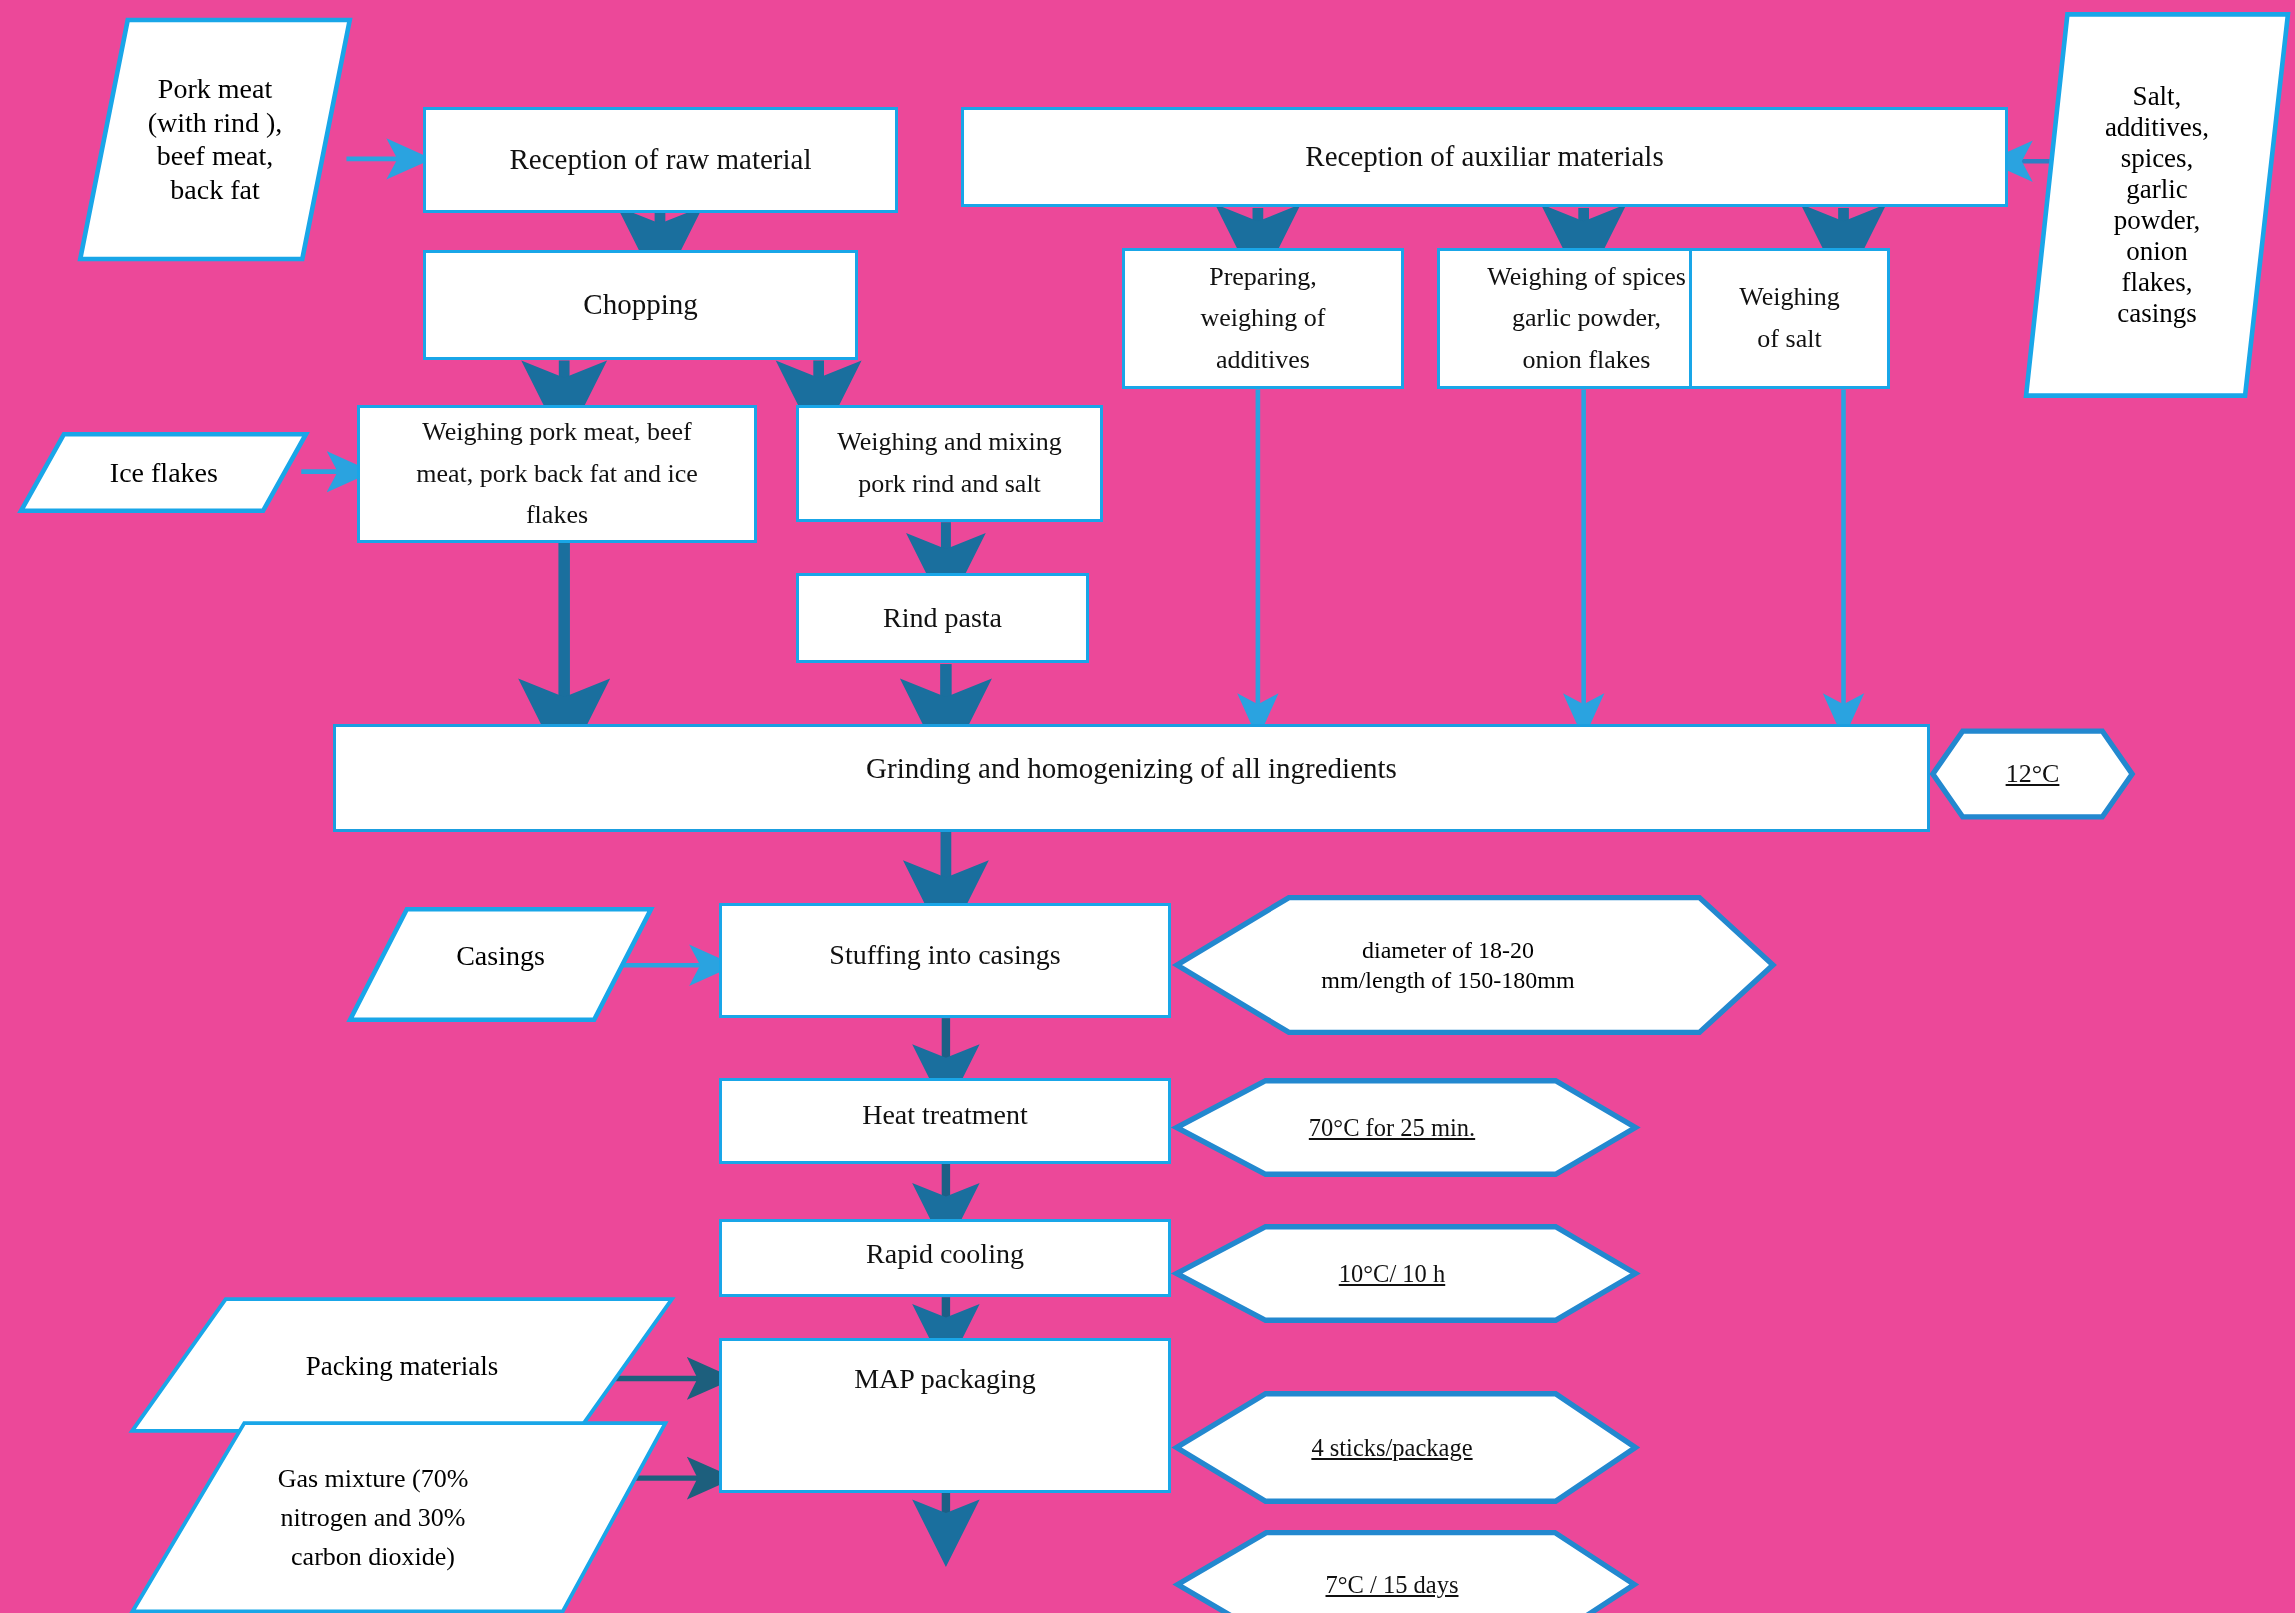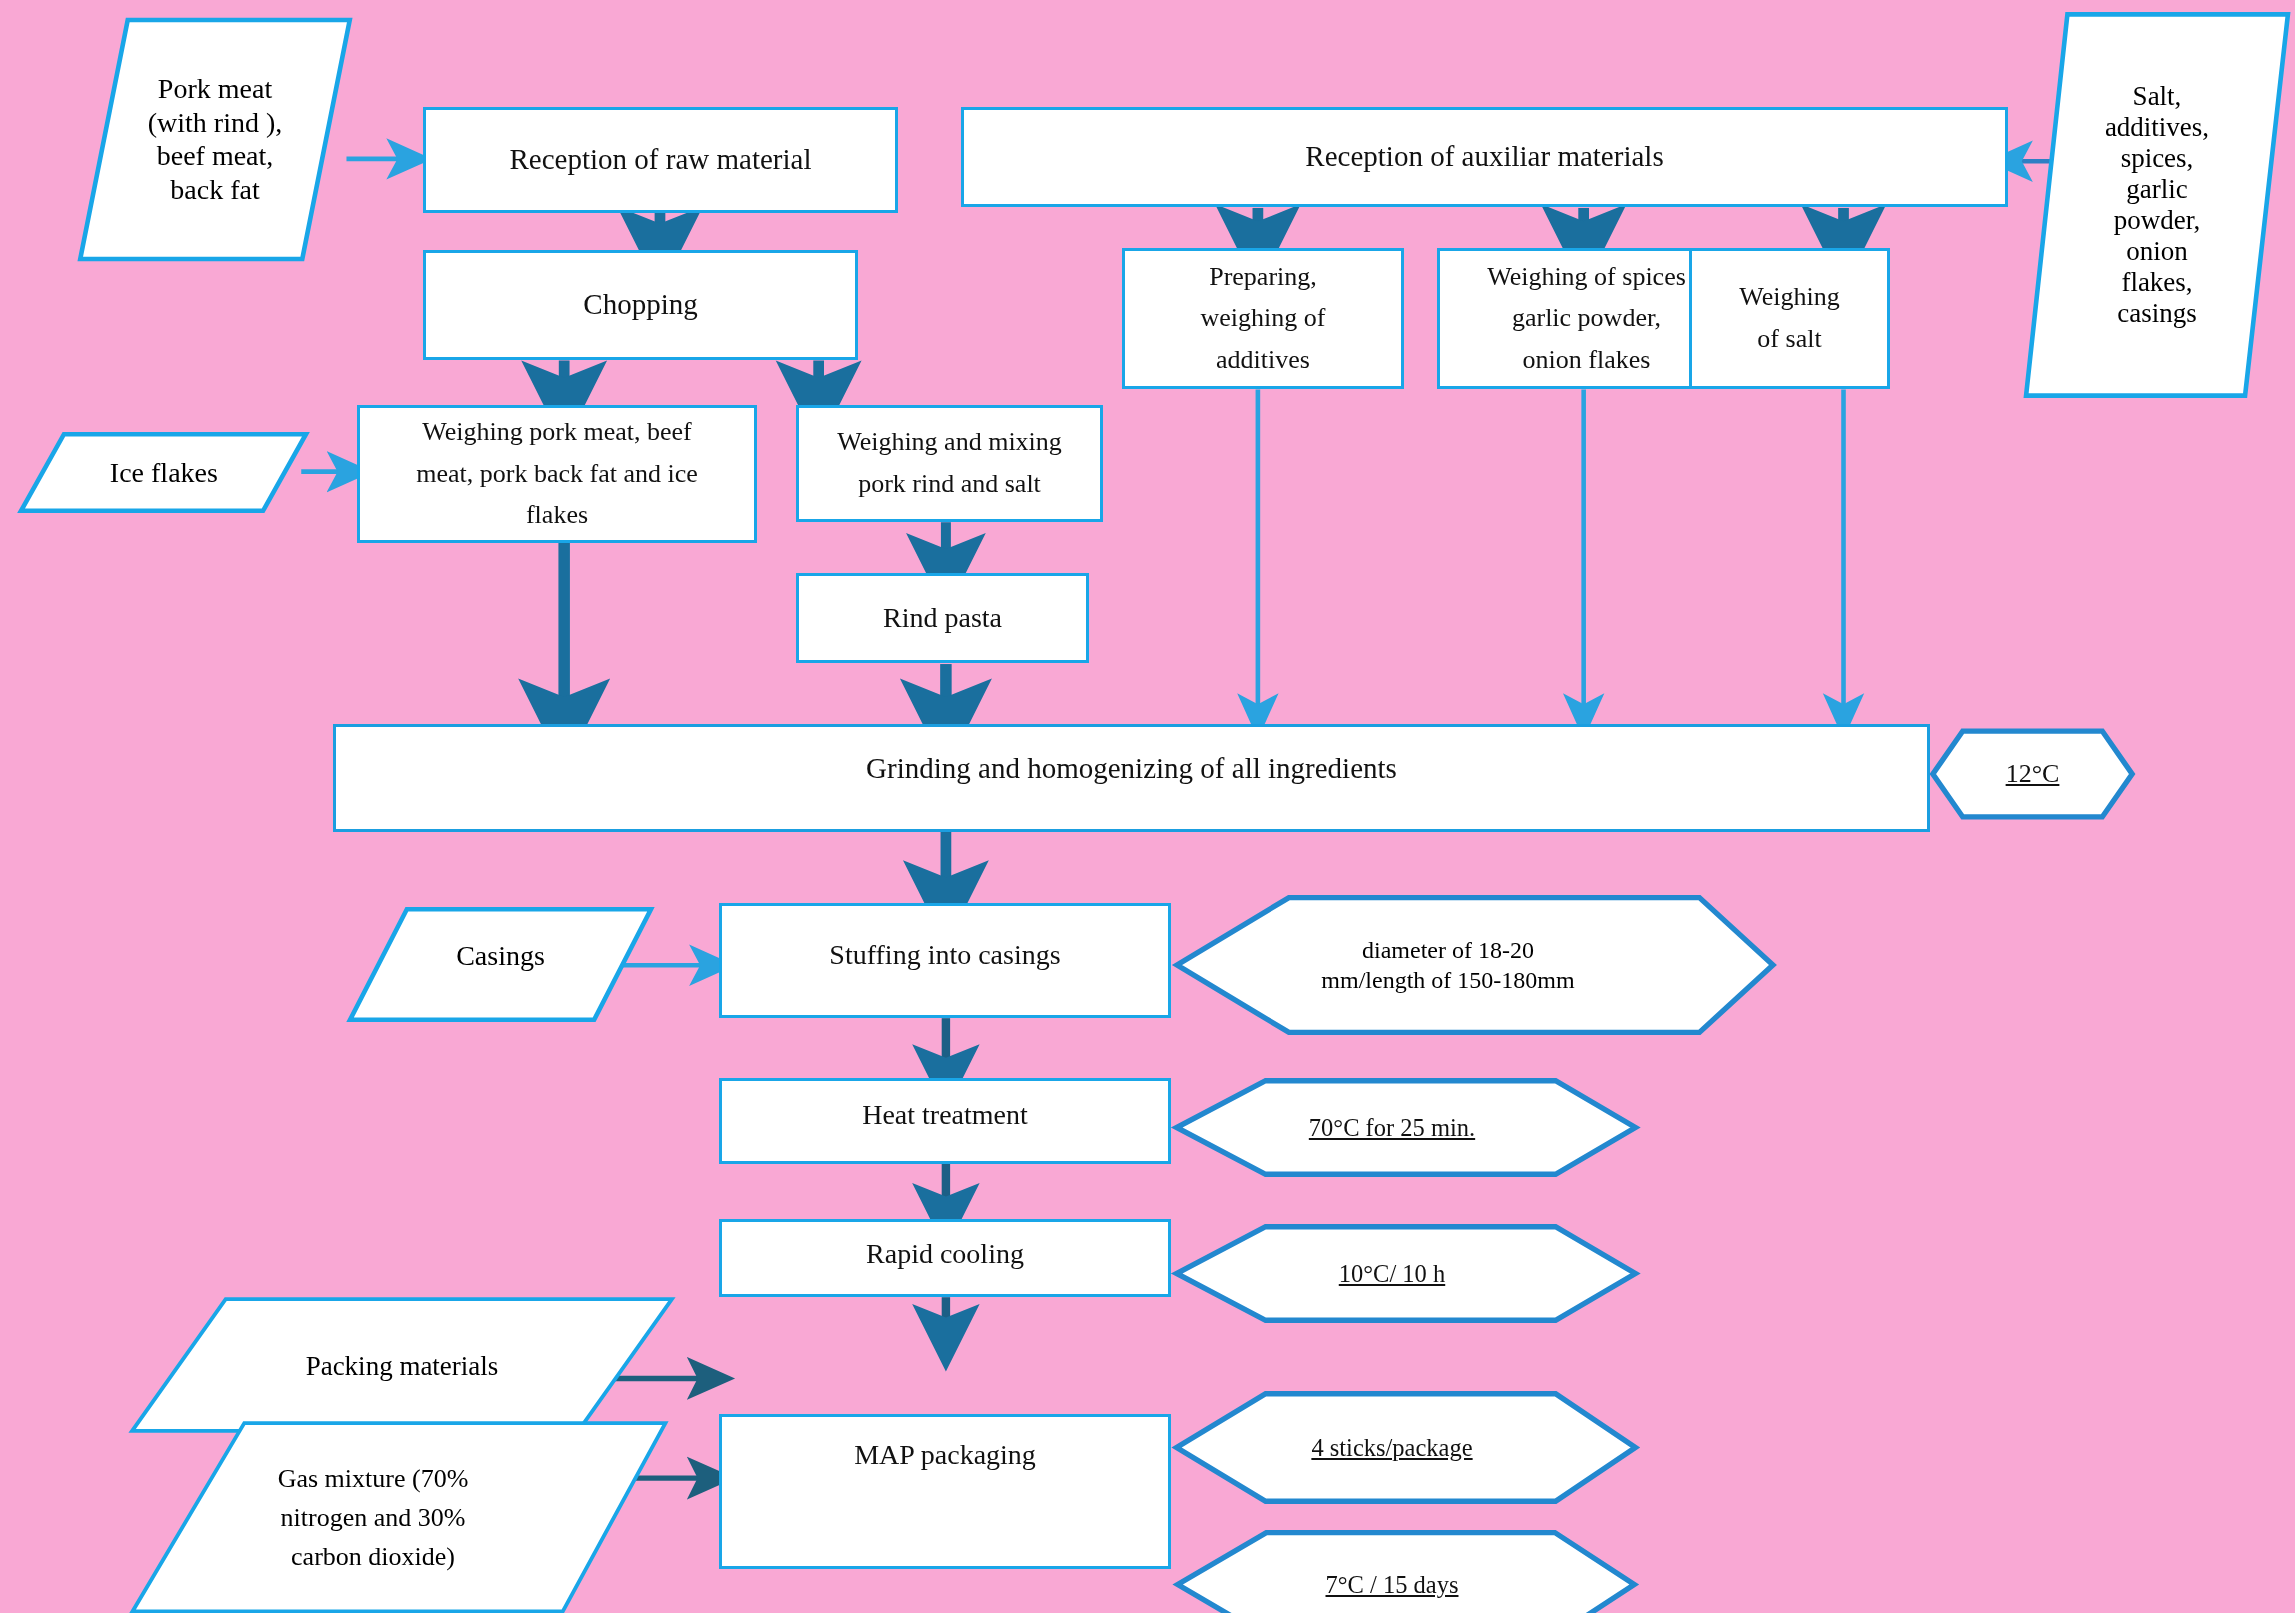--- a/index.html
+++ b/index.html
@@ -7,21 +7,21 @@
     padding: 0;
     background: #ffffff;
   }
   body {
     font-family: "Liberation Serif", "DejaVu Serif", serif;
   }
   #canvas {
     position: relative;
     width: 2295px;
     height: 1614px;
-    background: #f9a8d4;
+    background: #ec4899;
     overflow: hidden;
   }
   svg.edges {
     position: absolute;
     left: 0;
     top: 0;
     width: 2295px;
     height: 1614px;
     pointer-events: none;
   }
@@ -263,21 +263,21 @@
   </div>
 
   <div class="node rect" style="left:719px; top:1078px; width:452px; height:86px; align-items:flex-start; padding-top:14px;">
     <span class="fs-36">Heat treatment</span>
   </div>
 
   <div class="node rect" style="left:719px; top:1219px; width:452px; height:78px; align-items:flex-start; padding-top:12.3px;">
     <span class="fs-36">Rapid cooling</span>
   </div>
 
-  <div class="node rect" style="left:719px; top:1414px; width:452px; height:155px; align-items:flex-start; padding-top:18.4px;">
+  <div class="node rect" style="left:719px; top:1338px; width:452px; height:155px; align-items:flex-start; padding-top:18.4px;">
     <span class="fs-36">MAP packaging</span>
   </div>
 
 
   <div class="hex-wrap" style="left:1929px; top:727px; width:207px; height:94px;">
     <svg width="207" height="94" viewBox="0 0 270 122">
       <polygon points="44,5 226,5 265,61 226,117 44,117 5,61" fill="#ffffff" stroke="#2388cf" stroke-width="7"></polygon>
     </svg>
     <div class="shape-label fs-34">12°C</div>
   </div>

